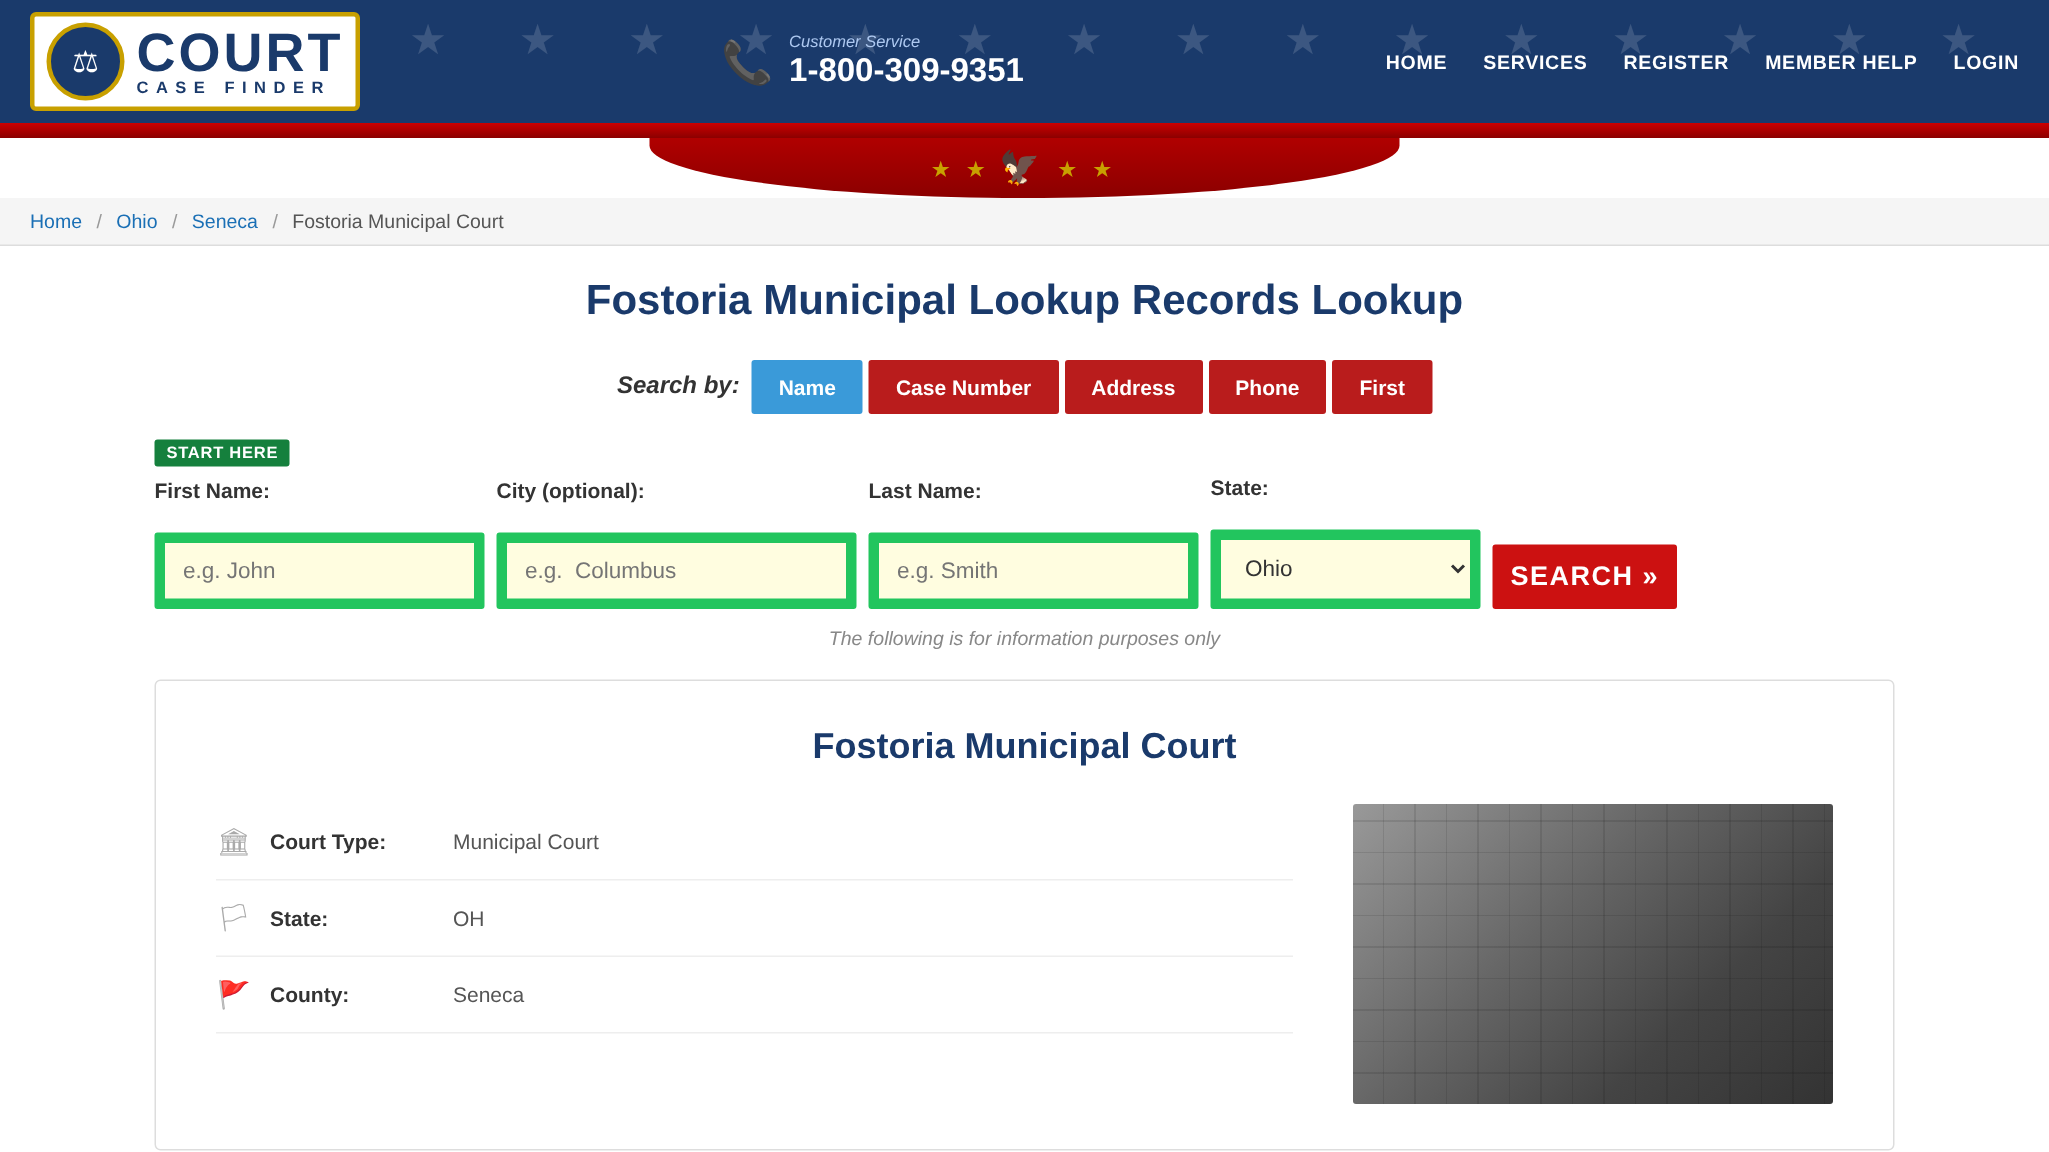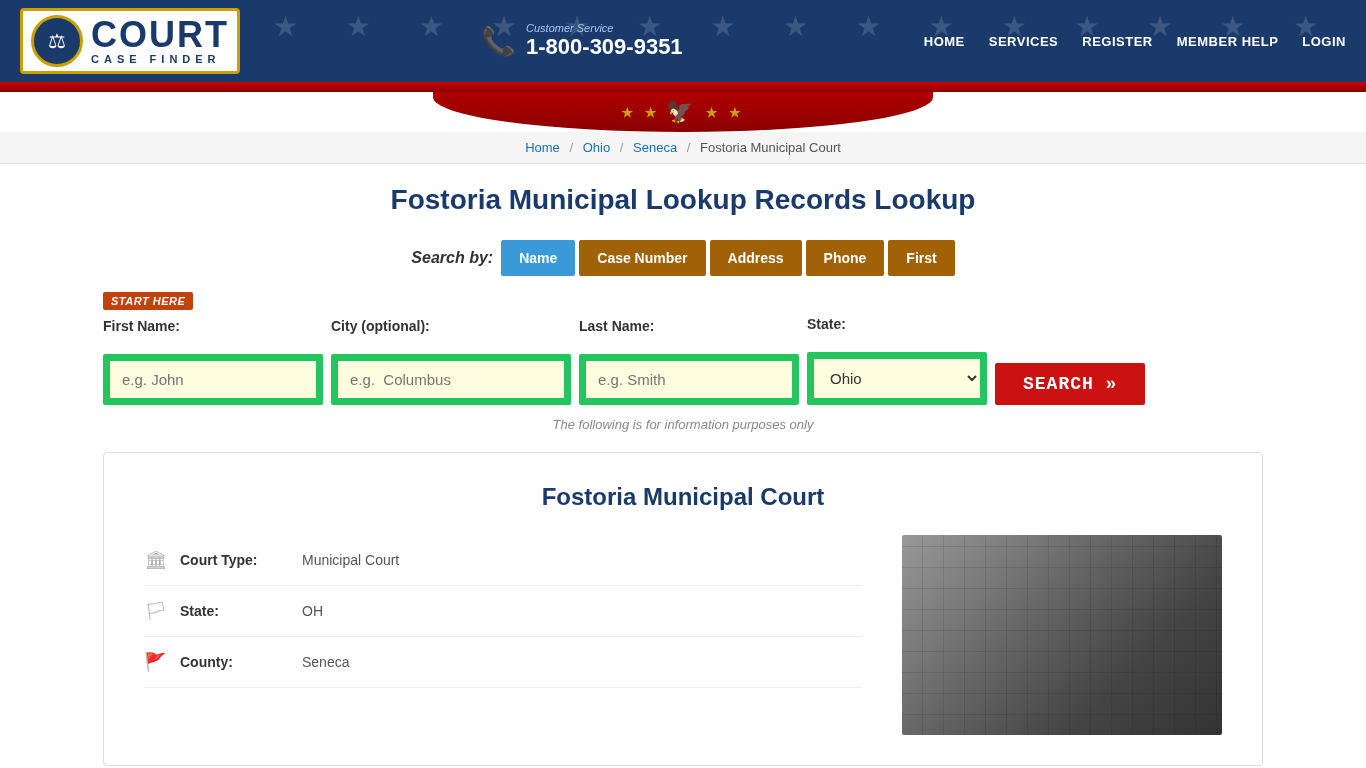--- a/index.html
+++ b/index.html
@@ -149,21 +149,20 @@
       color: #c8a000;
       font-size: 13px;
       letter-spacing: 4px;
     }
 
     
     .breadcrumb-bar {
       background: #f5f5f5;
       border-bottom: 1px solid #ddd;
       padding: 8px 20px;
-      text-align: center;
     }
     .breadcrumb {
       color: #555;
       font-size: 13px;
     }
     .breadcrumb a {
       color: #1a6fb5;
       text-decoration: none;
     }
     .breadcrumb .sep { margin: 0 6px; color: #999; }
@@ -200,39 +199,38 @@
       display: flex;
       gap: 4px;
     }
     .search-tab {
       padding: 10px 18px;
       font-size: 14px;
       font-weight: bold;
       border: none;
       cursor: pointer;
       color: #fff;
-      background: #a16207;
+      background: #b91c1c;
       border-radius: 2px;
     }
     .search-tab.active {
       background: #3a9ad9;
     }
 
     
     .start-here-badge {
       display: inline-block;
-      background: #c2410c;
+      background: #15803d;
       color: #fff;
       font-weight: bold;
       font-size: 11px;
       padding: 3px 8px;
       border-radius: 2px;
       margin-bottom: 6px;
       letter-spacing: 0.5px;
-      font-style: italic;
     }
 
     
     .form-row {
       display: flex;
       align-items: flex-end;
       gap: 8px;
       margin-bottom: 12px;
     }
     .form-field {
@@ -261,26 +259,25 @@
     .field-state select {
       width: 100%;
       color: #333;
     }
     .search-btn {
       background: #cc1111;
       color: #fff;
       font-size: 18px;
       font-weight: bold;
       border: none;
-      padding: 11px 28px;
+      padding: 11px 12px;
       cursor: pointer;
       border-radius: 2px;
       letter-spacing: 1px;
       white-space: nowrap;
-      font-family: Liberation Mono, monospace;
     }
 
     .info-note {
       text-align: center;
       color: #888;
       font-style: italic;
       font-size: 13px;
       margin-bottom: 20px;
     }
 

